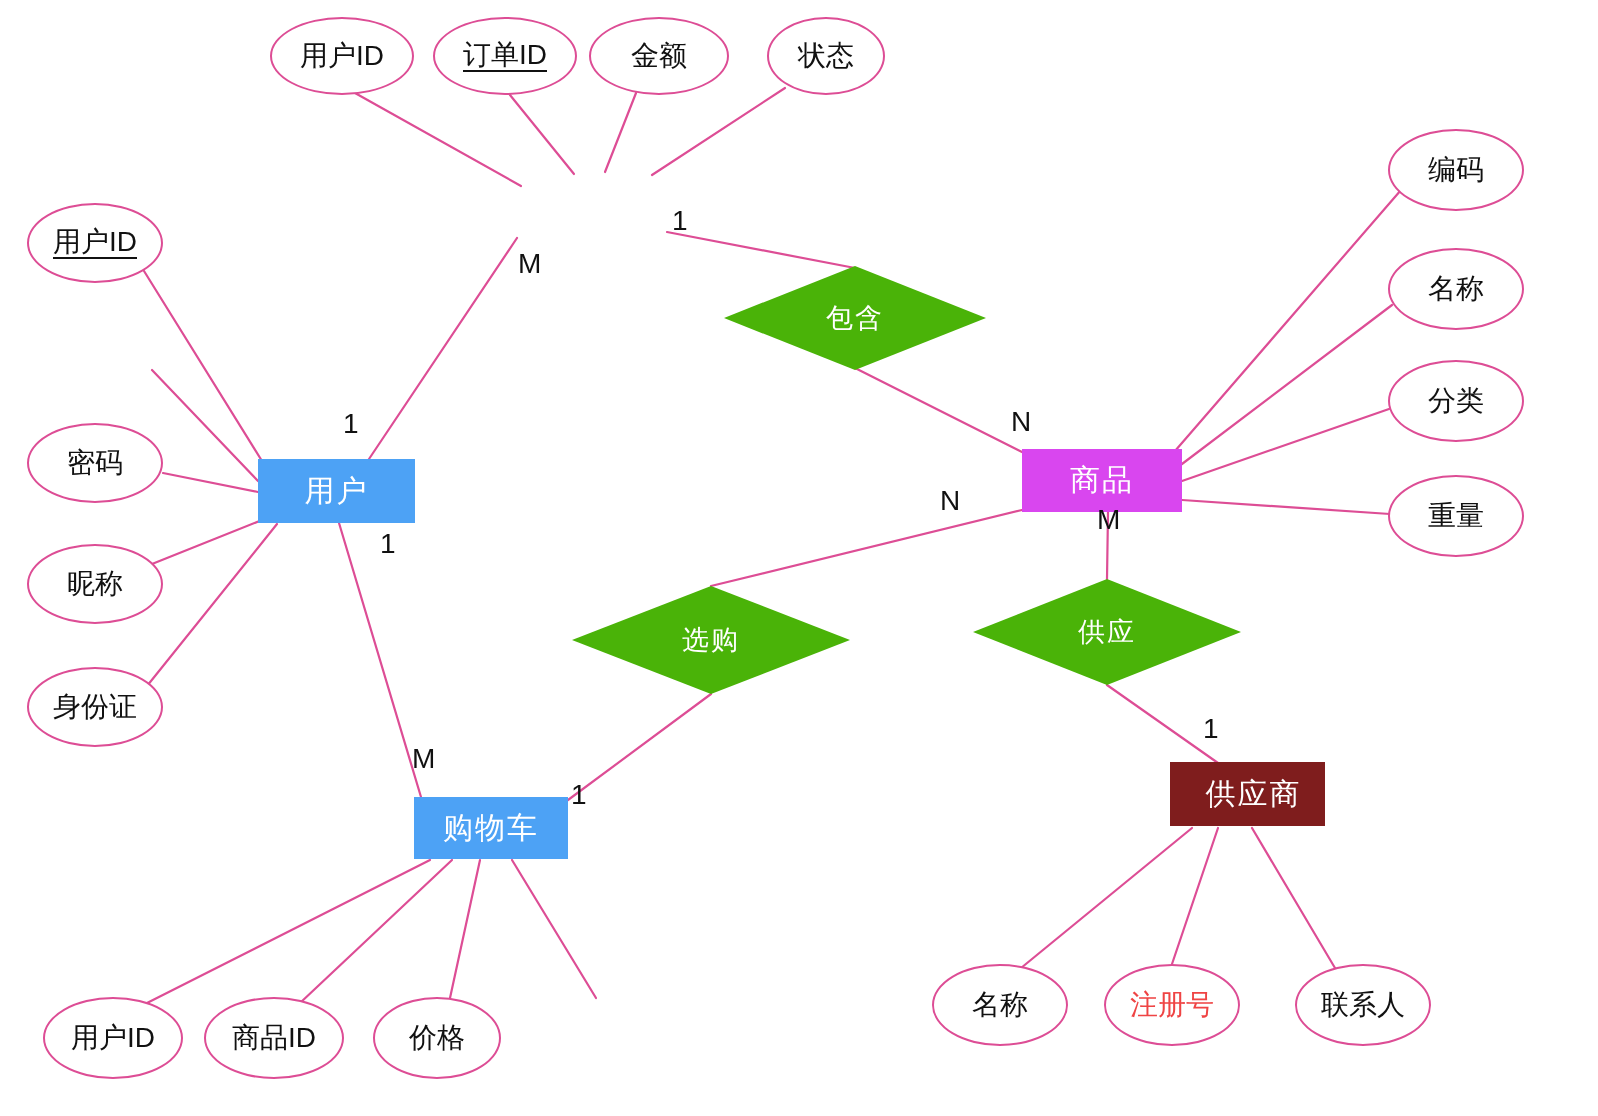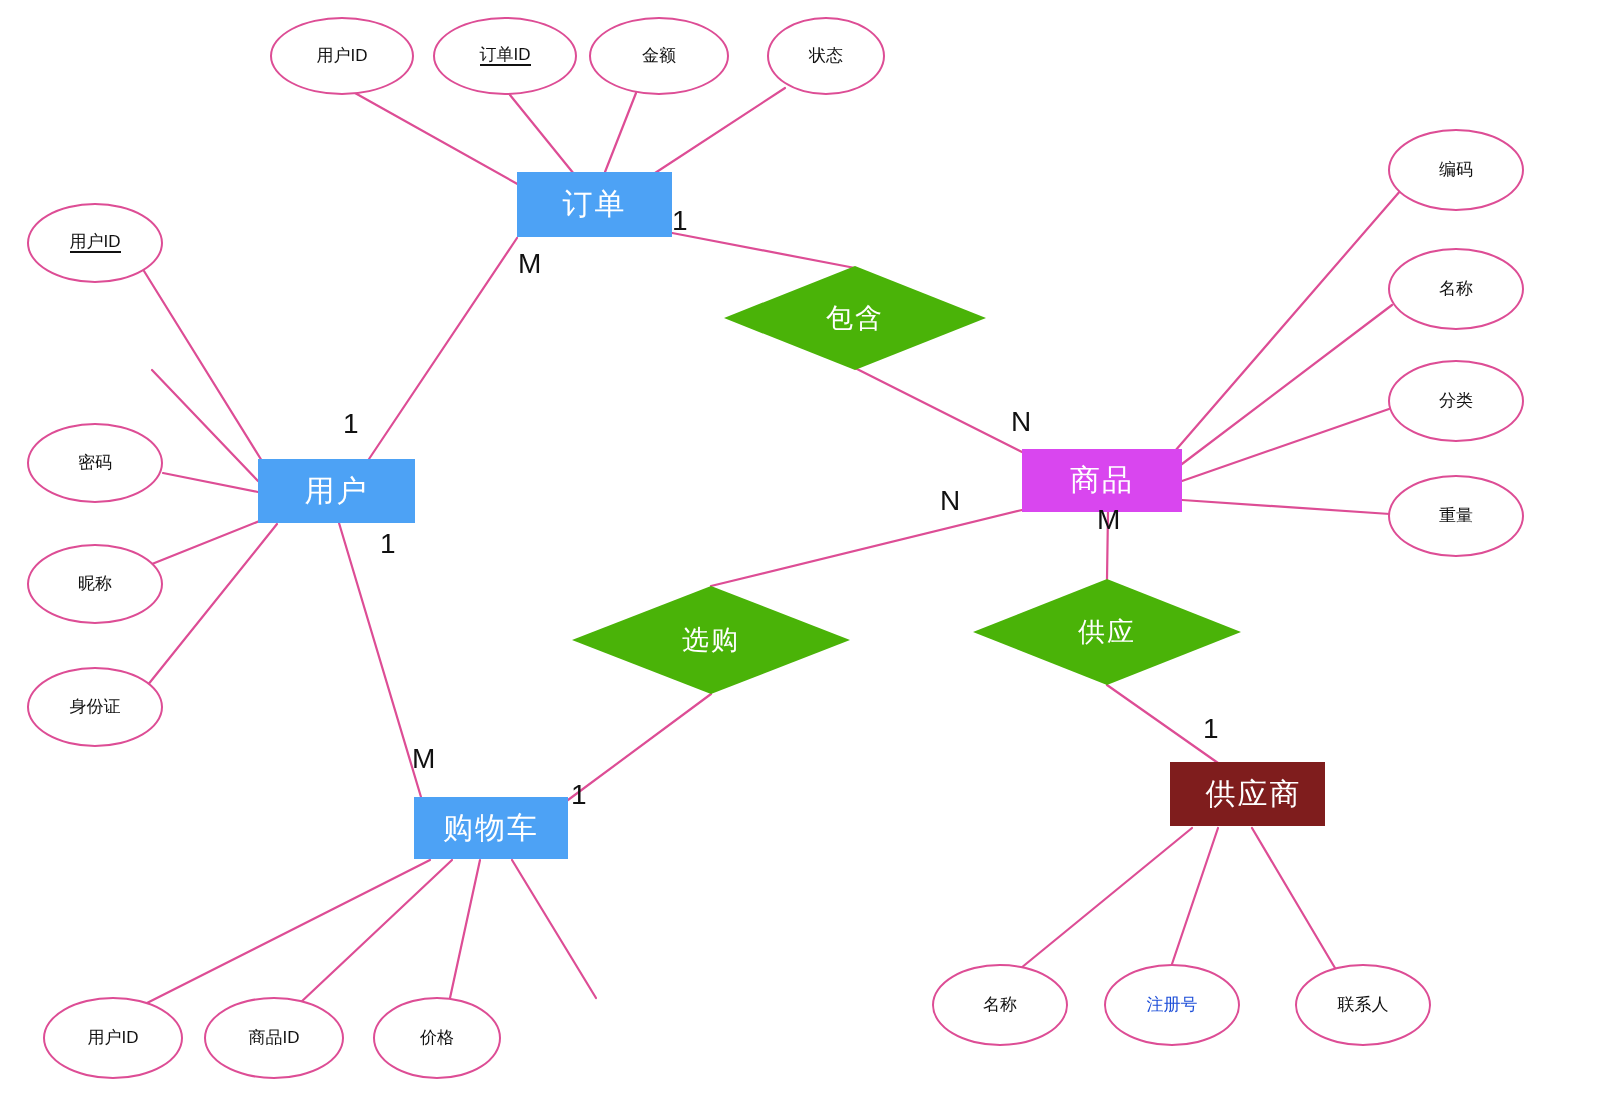--- a/index.html
+++ b/index.html
@@ -38,21 +38,21 @@
   }
   .attr {
     position: absolute;
     display: flex;
     align-items: center;
     justify-content: center;
     border: 2px solid #dd4d95;
     border-radius: 50%;
     background: #ffffff;
     color: #111111;
-    font-size: 17px;
+    font-size: 28px;
     box-sizing: border-box;
     z-index: 3;
   }
   .attr .pk {
     border-bottom: 2px solid #111111;
     padding-bottom: 1px;
     line-height: 1.05;
   }
   .attr .plain {
     line-height: 1.05;
@@ -115,23 +115,20 @@
       <line x1="1335" y1="968" x2="1252" y2="828" stroke="#dd4d95" stroke-width="2.2" stroke-linecap="round"></line>
       <line x1="667" y1="232" x2="855" y2="268" stroke="#dd4d95" stroke-width="2.2" stroke-linecap="round"></line>
       <line x1="855" y1="368" x2="1022" y2="452" stroke="#dd4d95" stroke-width="2.2" stroke-linecap="round"></line>
       <line x1="1022" y1="510" x2="711" y2="586" stroke="#dd4d95" stroke-width="2.2" stroke-linecap="round"></line>
       <line x1="711" y1="694" x2="568" y2="800" stroke="#dd4d95" stroke-width="2.2" stroke-linecap="round"></line>
       <line x1="1108" y1="512" x2="1107" y2="579" stroke="#dd4d95" stroke-width="2.2" stroke-linecap="round"></line>
       <line x1="1107" y1="685" x2="1218" y2="763" stroke="#dd4d95" stroke-width="2.2" stroke-linecap="round"></line>
       <line x1="369" y1="459" x2="517" y2="238" stroke="#dd4d95" stroke-width="2.2" stroke-linecap="round"></line>
       <line x1="339" y1="523" x2="421" y2="797" stroke="#dd4d95" stroke-width="2.2" stroke-linecap="round"></line>
     </svg>
-<div class="entity" style="left: 517px; top: 172px; width: 155px; height: 65px; background: rgb(77, 162, 245); color: rgb(255, 255, 255);">
-      <span>订单</span>
-    </div>
     <div class="entity" style="left: 258px; top: 459px; width: 157px; height: 64px; background: rgb(77, 162, 245); color: rgb(255, 255, 255);">
       <span>用户</span>
     </div>
     <div class="entity" style="left: 1022px; top: 449px; width: 160px; height: 63px; background: #d946ef; color: rgb(255, 255, 255);">
       <span>商品</span>
     </div>
     <div class="entity" style="left: 414px; top: 797px; width: 154px; height: 62px; background: rgb(77, 162, 245); color: rgb(255, 255, 255);">
       <span>购物车</span>
     </div>
     <div class="entity" style="left: 1170px; top: 762px; width: 155px; height: 64px; background: #7f1d1d; color: rgb(255, 255, 255); padding-left: 12px;">
@@ -196,21 +193,21 @@
     </div>
     <div class="attr" style="left: 204px; top: 997px; width: 140px; height: 82px; border-color: rgb(221, 77, 149); color: rgb(17, 17, 17);">
       <span class="plain">商品ID</span>
     </div>
     <div class="attr" style="left: 373px; top: 997px; width: 128px; height: 82px; border-color: rgb(221, 77, 149); color: rgb(17, 17, 17);">
       <span class="plain">价格</span>
     </div>
     <div class="attr" style="left: 932px; top: 964px; width: 136px; height: 82px; border-color: rgb(221, 77, 149); color: rgb(17, 17, 17);">
       <span class="plain">名称</span>
     </div>
-    <div class="attr" style="left: 1104px; top: 964px; width: 136px; height: 82px; border-color: rgb(221, 77, 149); color: #1d4ed8;">
+    <div class="attr" style="left: 1104px; top: 964px; width: 136px; height: 82px; border-color: rgb(221, 77, 149); color: #ef4444;">
       <span class="plain">注册号</span>
     </div>
     <div class="attr" style="left: 1295px; top: 964px; width: 136px; height: 82px; border-color: rgb(221, 77, 149); color: rgb(17, 17, 17);">
       <span class="plain">联系人</span>
     </div>
     <div class="card" style="left: 672px; top: 205px; color: rgb(17, 17, 17);">1</div>
     <div class="card" style="left: 518px; top: 248px; color: rgb(17, 17, 17);">M</div>
     <div class="card" style="left: 343px; top: 408px; color: rgb(17, 17, 17);">1</div>
     <div class="card" style="left: 380px; top: 528px; color: rgb(17, 17, 17);">1</div>
     <div class="card" style="left: 1011px; top: 406px; color: rgb(17, 17, 17);">N</div>

